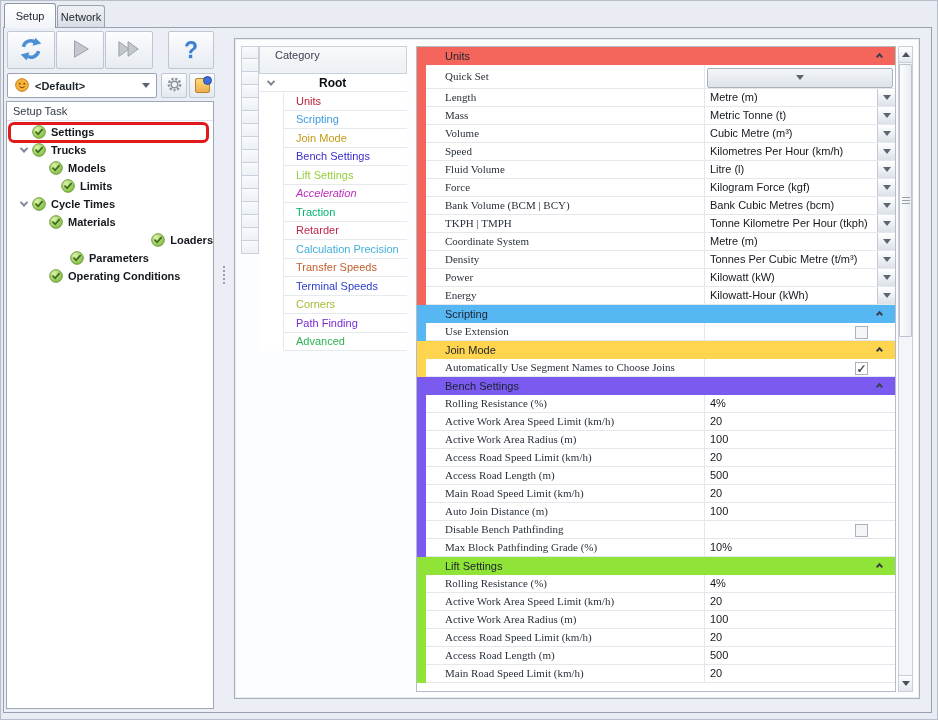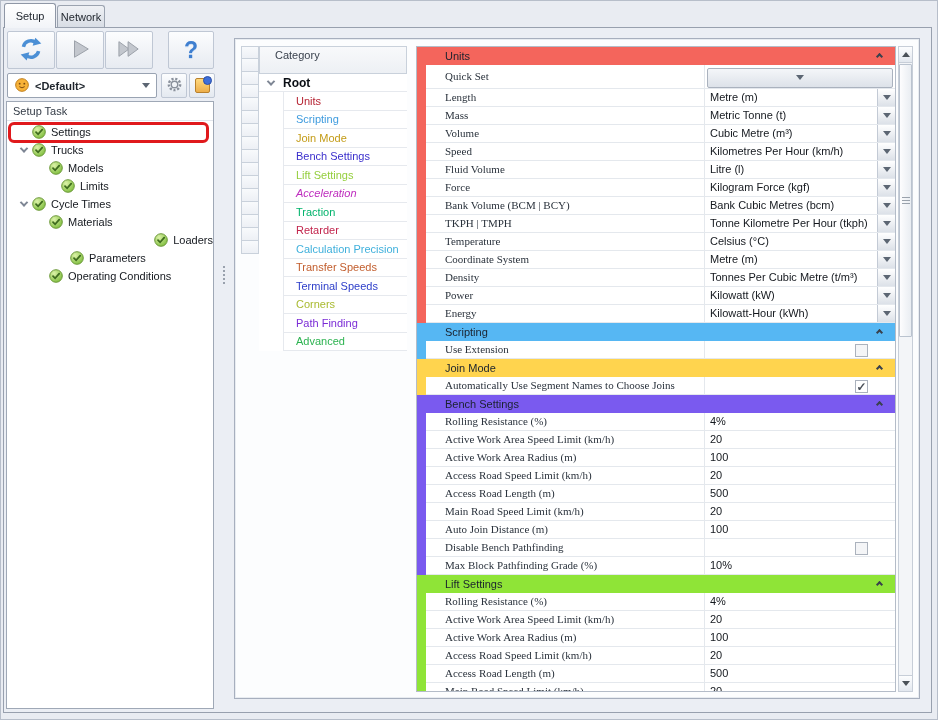--- a/index.html
+++ b/index.html
@@ -23,42 +23,42 @@
   .scenario { position:absolute; left:6px; top:72px; width:150px; height:25px; background:#FFF; border:1px solid #99A3B2;
               border-radius:2px; display:flex; align-items:center; gap:5px; padding:0 6px; z-index:4; }
   .scenario .val { font-weight:bold; color:#1E242C; flex:1; }
   .tri-down { width:0; height:0; border-left:4px solid transparent; border-right:4px solid transparent; border-top:5px solid #5C6673; }
 
   
   .task-panel { position:absolute; left:5px; top:100px; width:208px; height:608px; background:#FFF;
                 border:1px solid #9FA8B6; z-index:4; }
   .task-header { height:19px; line-height:18px; padding-left:6px; color:#333B46; background:#FFF; border-bottom:1px solid #E2E6EC; }
   .tree { padding-top:2px; }
-  .tree-row { position:relative; height:18px; display:flex; align-items:center; }
+  .tree-row { position:relative; height:18px; display:flex; align-items:center;font-weight:bold; }
   .tree-row .chev-slot { width:17px; display:flex; align-items:center; justify-content:center; }
   .chev-down { width:6px; height:6px; border-right:2px solid #7E8694; border-bottom:2px solid #7E8694; transform:rotate(45deg) translate(-1px,-1px); }
   .tree-row .label { margin-left:5px; color:#14181E; white-space:nowrap; }
   .red-box { position:absolute; left:1px; right:4px; top:-1px; bottom:-2px; border:3px solid #E0191C; border-radius:6px; pointer-events:none; }
 
   
   .splitter { position:absolute; left:219px; top:27px; width:8px; bottom:8px; z-index:3; }
   .splitter .dot { position:absolute; left:3px; width:2px; height:2px; background:#99A1AD; }
 
   
   .right-box { position:absolute; left:233px; top:37px; width:686px; height:661px; background:#FCFDFE;
                border:1px solid #A7AFBE; box-shadow:inset 0 0 0 1px #E8ECF1; z-index:4; }
 
   
   .gutter { position:absolute; left:6px; top:7px; width:18px; }
   .gutter-cell { height:13px; background:linear-gradient(#F8FAFC,#EDF0F5); border:1px solid #C9D1DB; border-top:none; }
   .gutter-cell:first-child { border-top:1px solid #C9D1DB; }
   .cat-panel { position:absolute; left:24px; top:7px; width:148px; background:#FFF; }
   .cat-header { height:28px; line-height:17px; padding-left:15px; color:#3A424E;
                 background:linear-gradient(#F8F9FB,#EDF0F4); border:1px solid #C9D1DB; }
-  .root-row { height:18px; display:flex; align-items:center; border-bottom:1px solid #E6E9EE; }
+  .root-row { height:18px; display:flex; align-items:center; border-bottom:1px solid #E6E9EE;gap:36px; }
   .root-row .chev-slot { width:24px; display:flex; align-items:center; justify-content:center; }
   .root-row .label { font-weight:bold; color:#0A0E14; font-size:12px; }
   .cat-item { height:18.5px; margin-left:24px; border-left:1px solid #E6E9EE; border-bottom:1px solid #E6E9EE;
               display:flex; align-items:center; padding-left:12px; white-space:nowrap; }
 
   
   .grid { position:absolute; left:181px; top:7px; width:480px; height:646px; border:1px solid #B4BCC8; background:#FFF; overflow:hidden; }
   .section { position:relative; }
   .section::before { content:''; position:absolute; left:0; top:0; bottom:0; width:9px; background:var(--sec); }
   .sec-header { position:relative; height:18px; background:var(--sec); color:#1A222E; line-height:18px; padding-left:28px; }
@@ -386,27 +386,20 @@
             </div>
           </div>
           <div class="grid-row">
             <div class="cell-label">TKPH | TMPH</div>
             <div class="cell-value">Tonne Kilometre Per Hour (tkph)</div>
             <div class="dd-btn">
               <span class="tri-down"></span>
             </div>
           </div>
           <div class="grid-row">
-            <div class="cell-label">Temperature</div>
-            <div class="cell-value">Celsius (°C)</div>
-            <div class="dd-btn">
-              <span class="tri-down"></span>
-            </div>
-          </div>
-          <div class="grid-row">
             <div class="cell-label">Coordinate System</div>
             <div class="cell-value">Metre (m)</div>
             <div class="dd-btn">
               <span class="tri-down"></span>
             </div>
           </div>
           <div class="grid-row">
             <div class="cell-label">Density</div>
             <div class="cell-value">Tonnes Per Cubic Metre (t/m³)</div>
             <div class="dd-btn">

